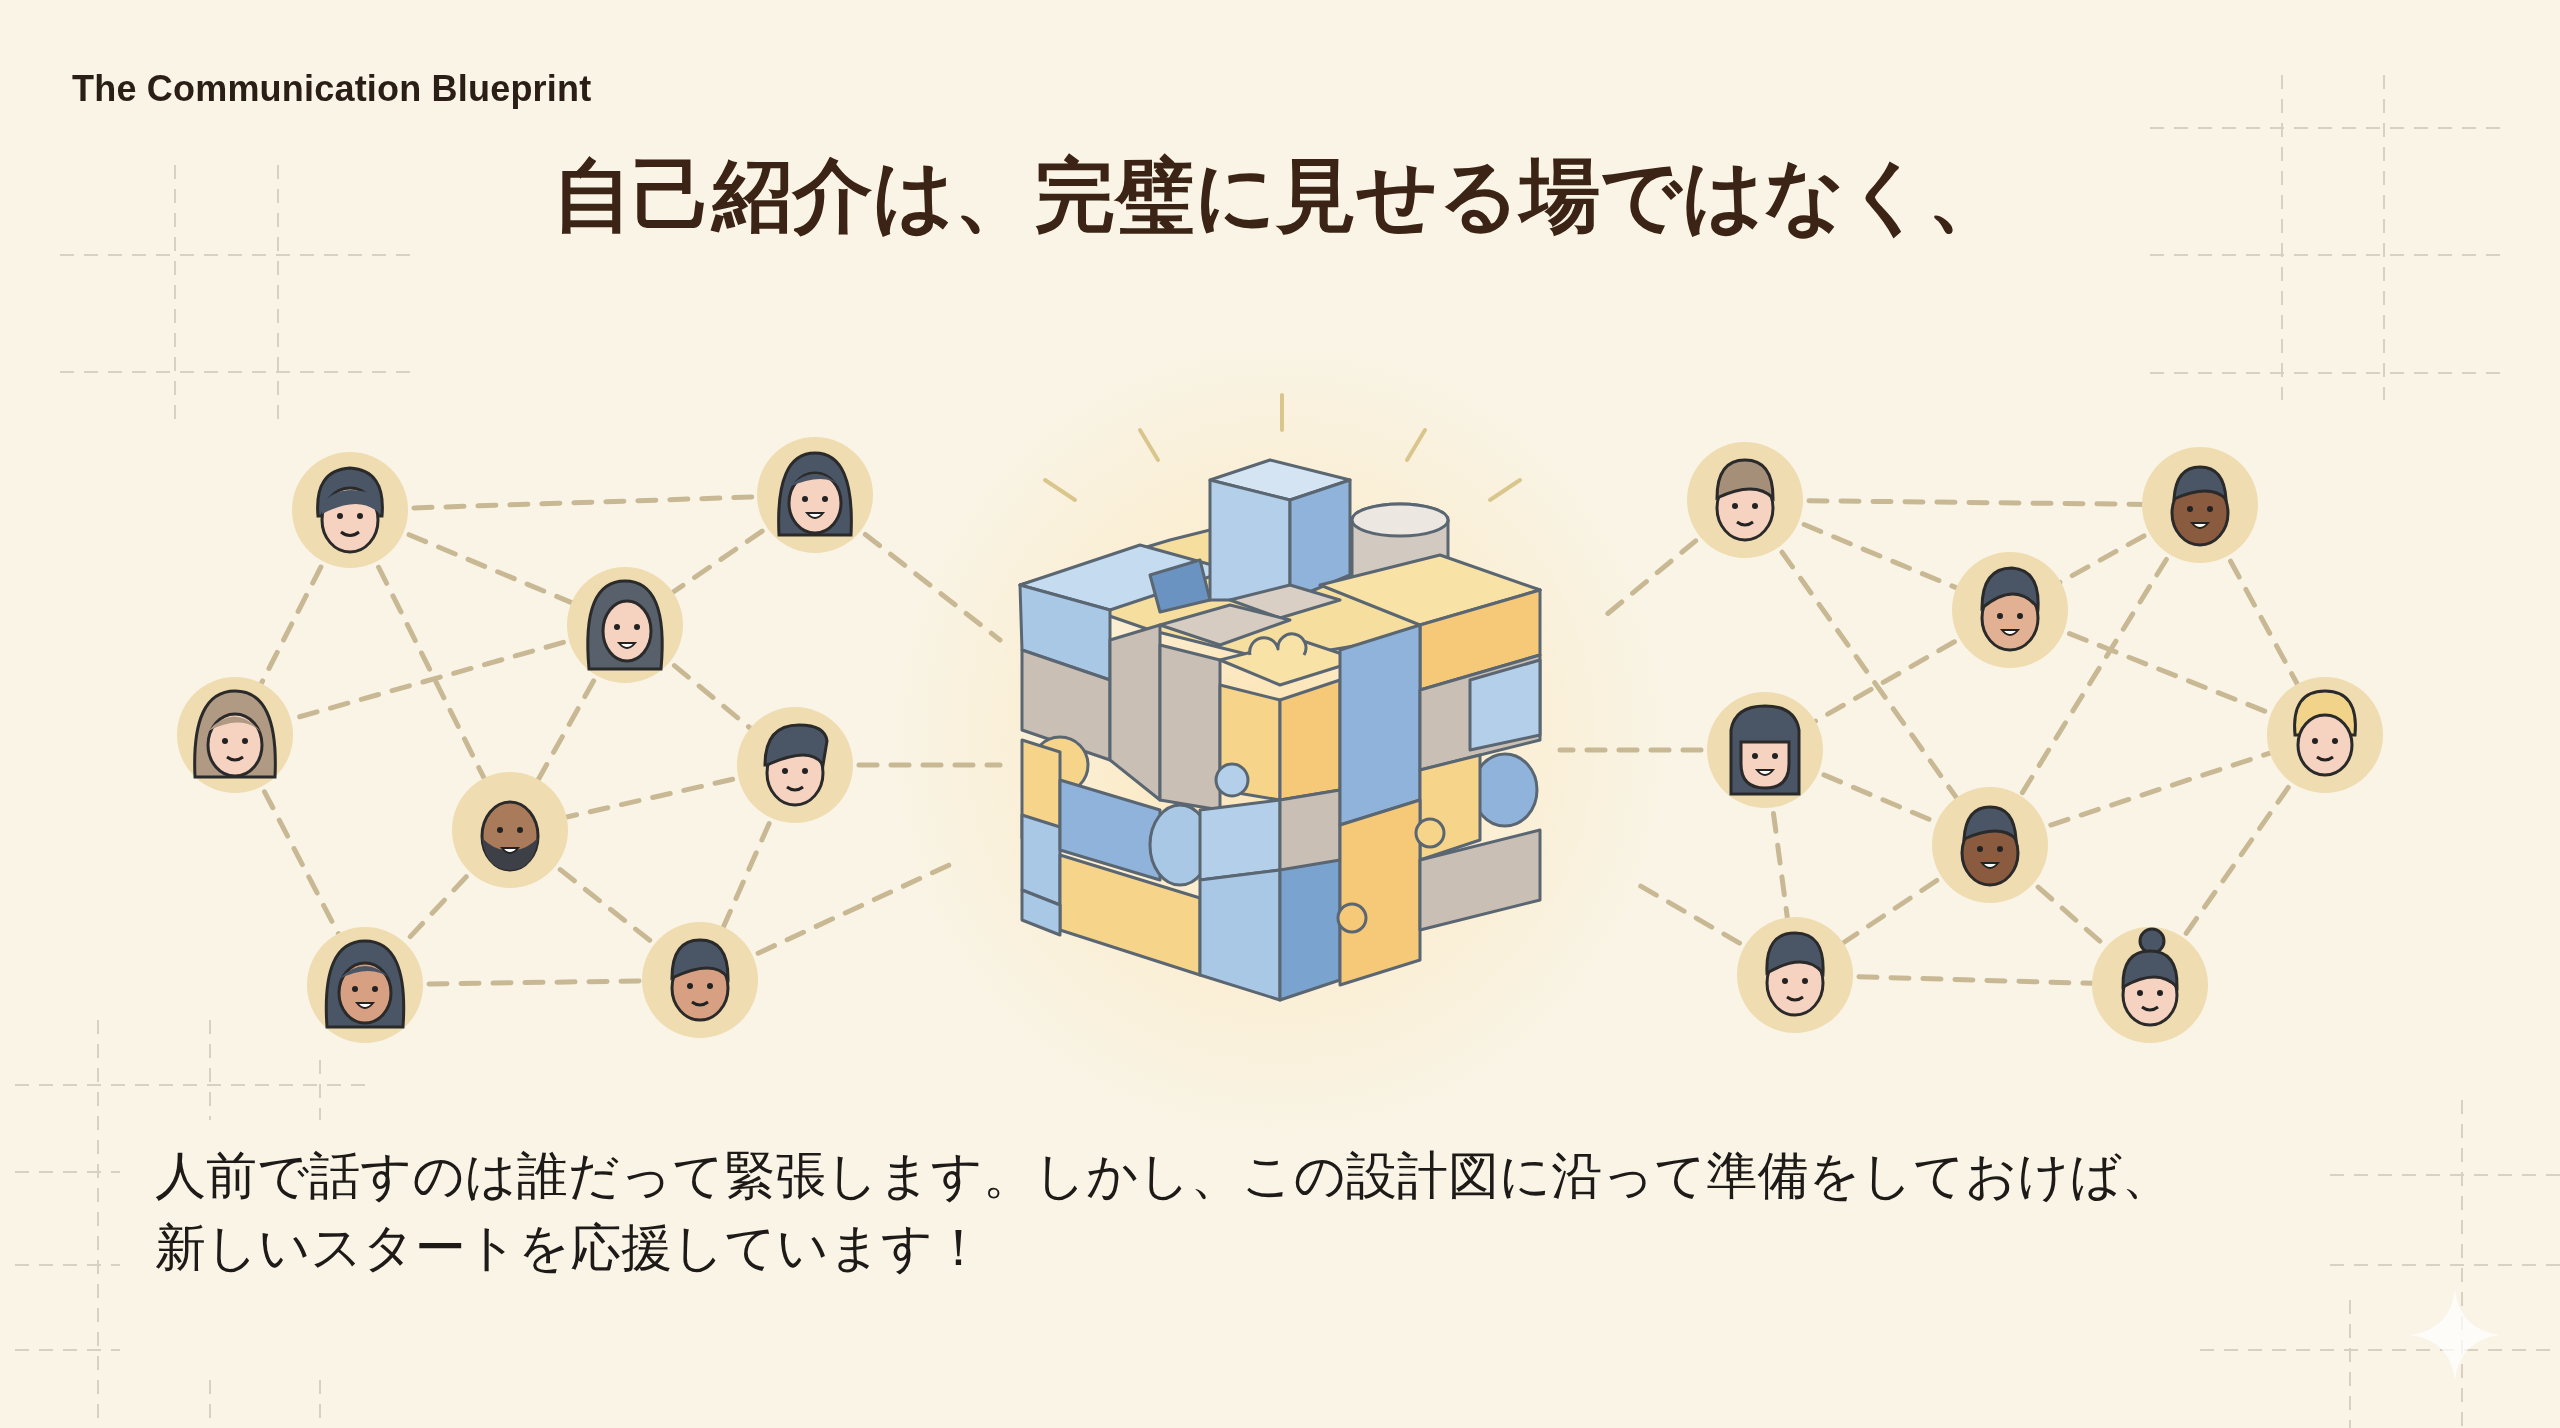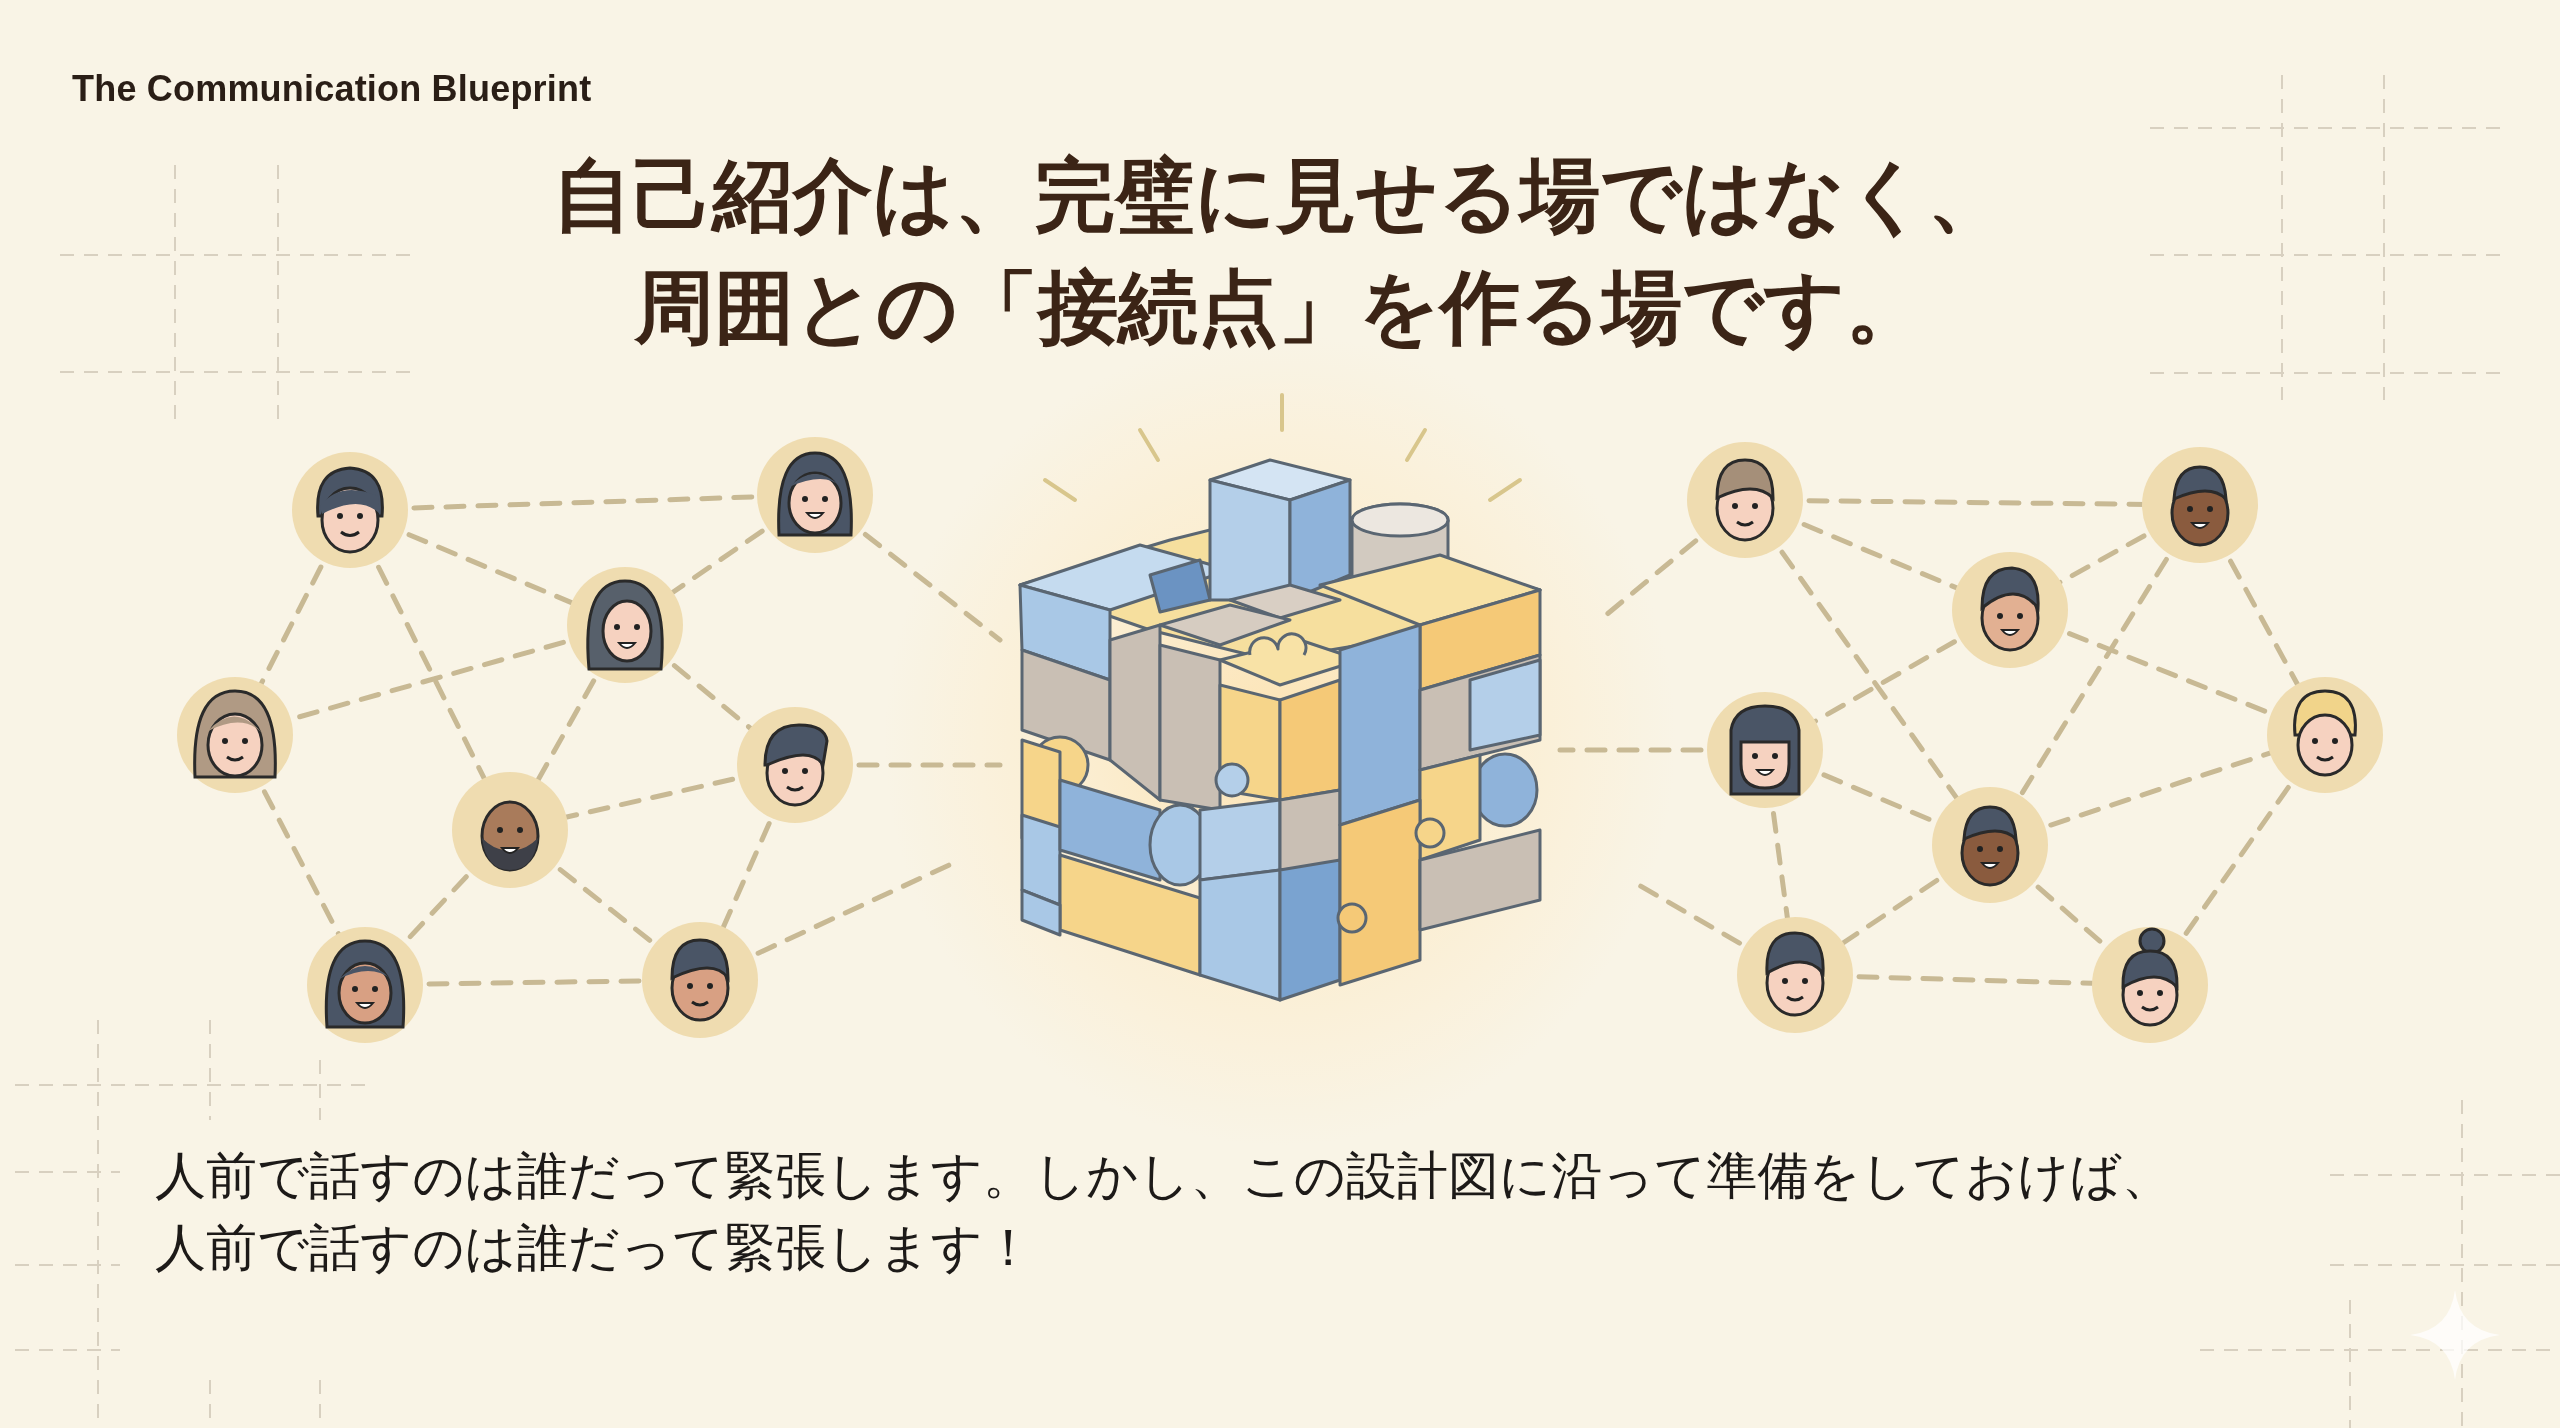--- a/index.html
+++ b/index.html
@@ -68,21 +68,20 @@
     <line x1="2200" y1="1350" x2="2560" y2="1350"></line>
     <line x1="2350" y1="1300" x2="2350" y2="1428"></line>
     <line x1="2462" y1="1100" x2="2462" y2="1428"></line>
   </g>
 </svg>
 
 <div class="eyebrow">The Communication Blueprint</div>
 
 <div class="headline">
   <div>自己紹介は、完璧に見せる場ではなく、</div>
-  <div>周囲との「接続点」を作る場です。</div>
 </div>
 
 <svg class="illustration" viewBox="0 380 2560 720">
   <defs>
     <g id="node-ring">
         <circle r="58" fill="#efdcb0"></circle>
       </g>
   </defs>
 
   <g stroke="#c8b994" stroke-width="5" stroke-dasharray="18 14" fill="none" stroke-linecap="round">
@@ -319,18 +318,18 @@
     <ellipse cx="0" cy="10" rx="27" ry="30" fill="#f6d2c0" stroke="#2a2a2a" stroke-width="3"></ellipse>
     <path d="M-27,2 Q-28,-34 0,-34 Q28,-34 27,2 Q8,-18 -27,2 Z" fill="#4a5566" stroke="#2a2a2a" stroke-width="3"></path>
     <circle cx="-10" cy="8" r="3" fill="#222"></circle>
       <circle cx="10" cy="8" r="3" fill="#222"></circle>
     <path d="M-8,22 Q0,28 8,22" stroke="#222" stroke-width="3" fill="none"></path>
   </g>
 </svg>
 
 <div class="body-text">
   <div>人前で話すのは誰だって緊張します。しかし、この設計図に沿って準備をしておけば、</div>
-  <div>人前で話すのは誰だって緊張します！</div>
+  <div>新しいスタートを応援しています！</div>
 </div>
 
 <svg class="sparkle" viewBox="0 0 90 90">
   <path d="M45,0 Q50,40 90,45 Q50,50 45,90 Q40,50 0,45 Q40,40 45,0 Z" fill="#ffffff" opacity="0.75"></path>
 </svg>
 
 </body></html>

